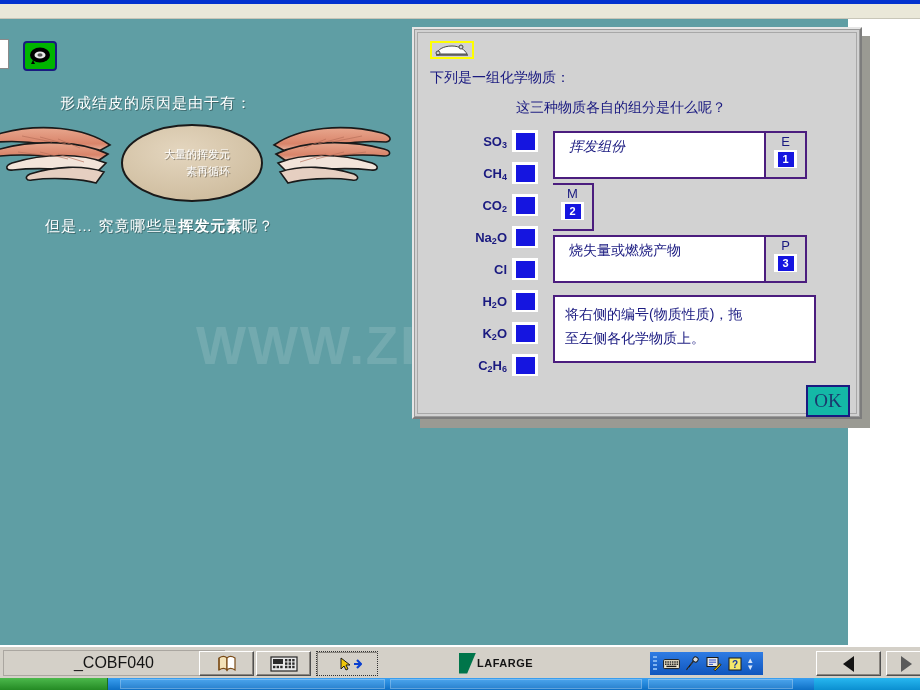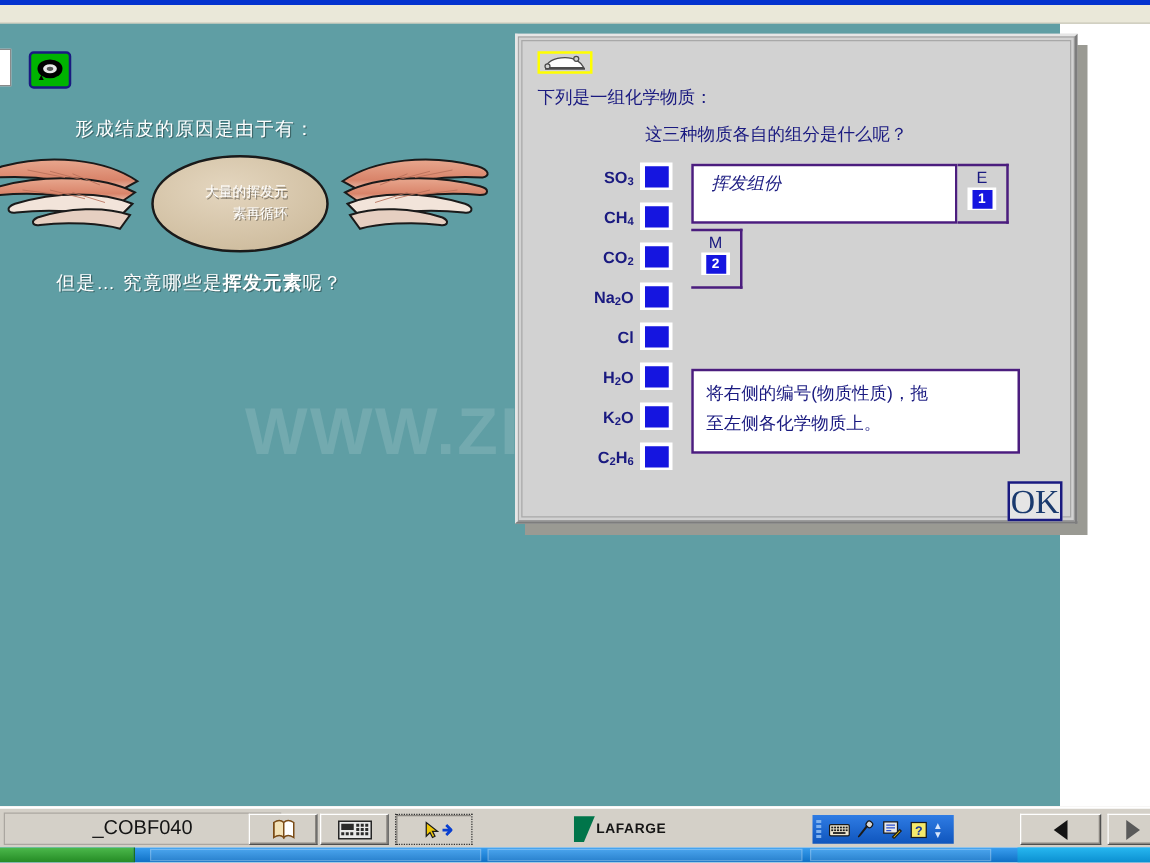--- a/index.html
+++ b/index.html
@@ -234,25 +234,25 @@
     padding: 6px 8px 0 10px;
     font-size: 14px;
     color: #1a1a80;
     line-height: 1.7;
   }
 
   
   .ok-btn {
     position: absolute; left: 388px; top: 352px;
     width: 44px; height: 32px;
-    background: #e5e5e5;
+    background: #14b8a6;
     border: 2px solid #1a1a80;
     display: flex; align-items: center; justify-content: center;
     font-family: "Liberation Serif", serif;
-    font-size: 27px;
+    font-size: 19px;
     color: #1a3a6e;
     cursor: pointer;
     letter-spacing: 0px;
   }
 
   
   .bottom-bar {
     position: absolute; left: 0; top: 645px;
     width: 920px; height: 33px;
     background: #d4d0c8;
@@ -527,20 +527,29 @@
               <div class="numwrap">
                 <div class="num" style="background: rgb(21, 21, 224);">1</div>
               </div>
             </div>
           </div>
           <div class="desc-row">
             <div class="desc-tag" style="border-color: rgb(75, 29, 126);">
               <div class="letter">M</div>
               <div class="numwrap">
                 <div class="num" style="background: rgb(21, 21, 224);">2</div>
+              </div>
+            </div>
+          </div>
+          <div class="desc-row">
+            <div class="desc-box" style="border-color: rgb(75, 29, 126);">烧失量或燃烧产物</div>
+            <div class="desc-tag" style="border-color: rgb(75, 29, 126);">
+              <div class="letter">P</div>
+              <div class="numwrap">
+                <div class="num" style="background: rgb(21, 21, 224);">3</div>
               </div>
             </div>
           </div>
         </div>
 
       <div class="instr-box">
         <div>将右侧的编号(物质性质)，拖</div>
         <div>至左侧各化学物质上。</div>
       </div>
 

